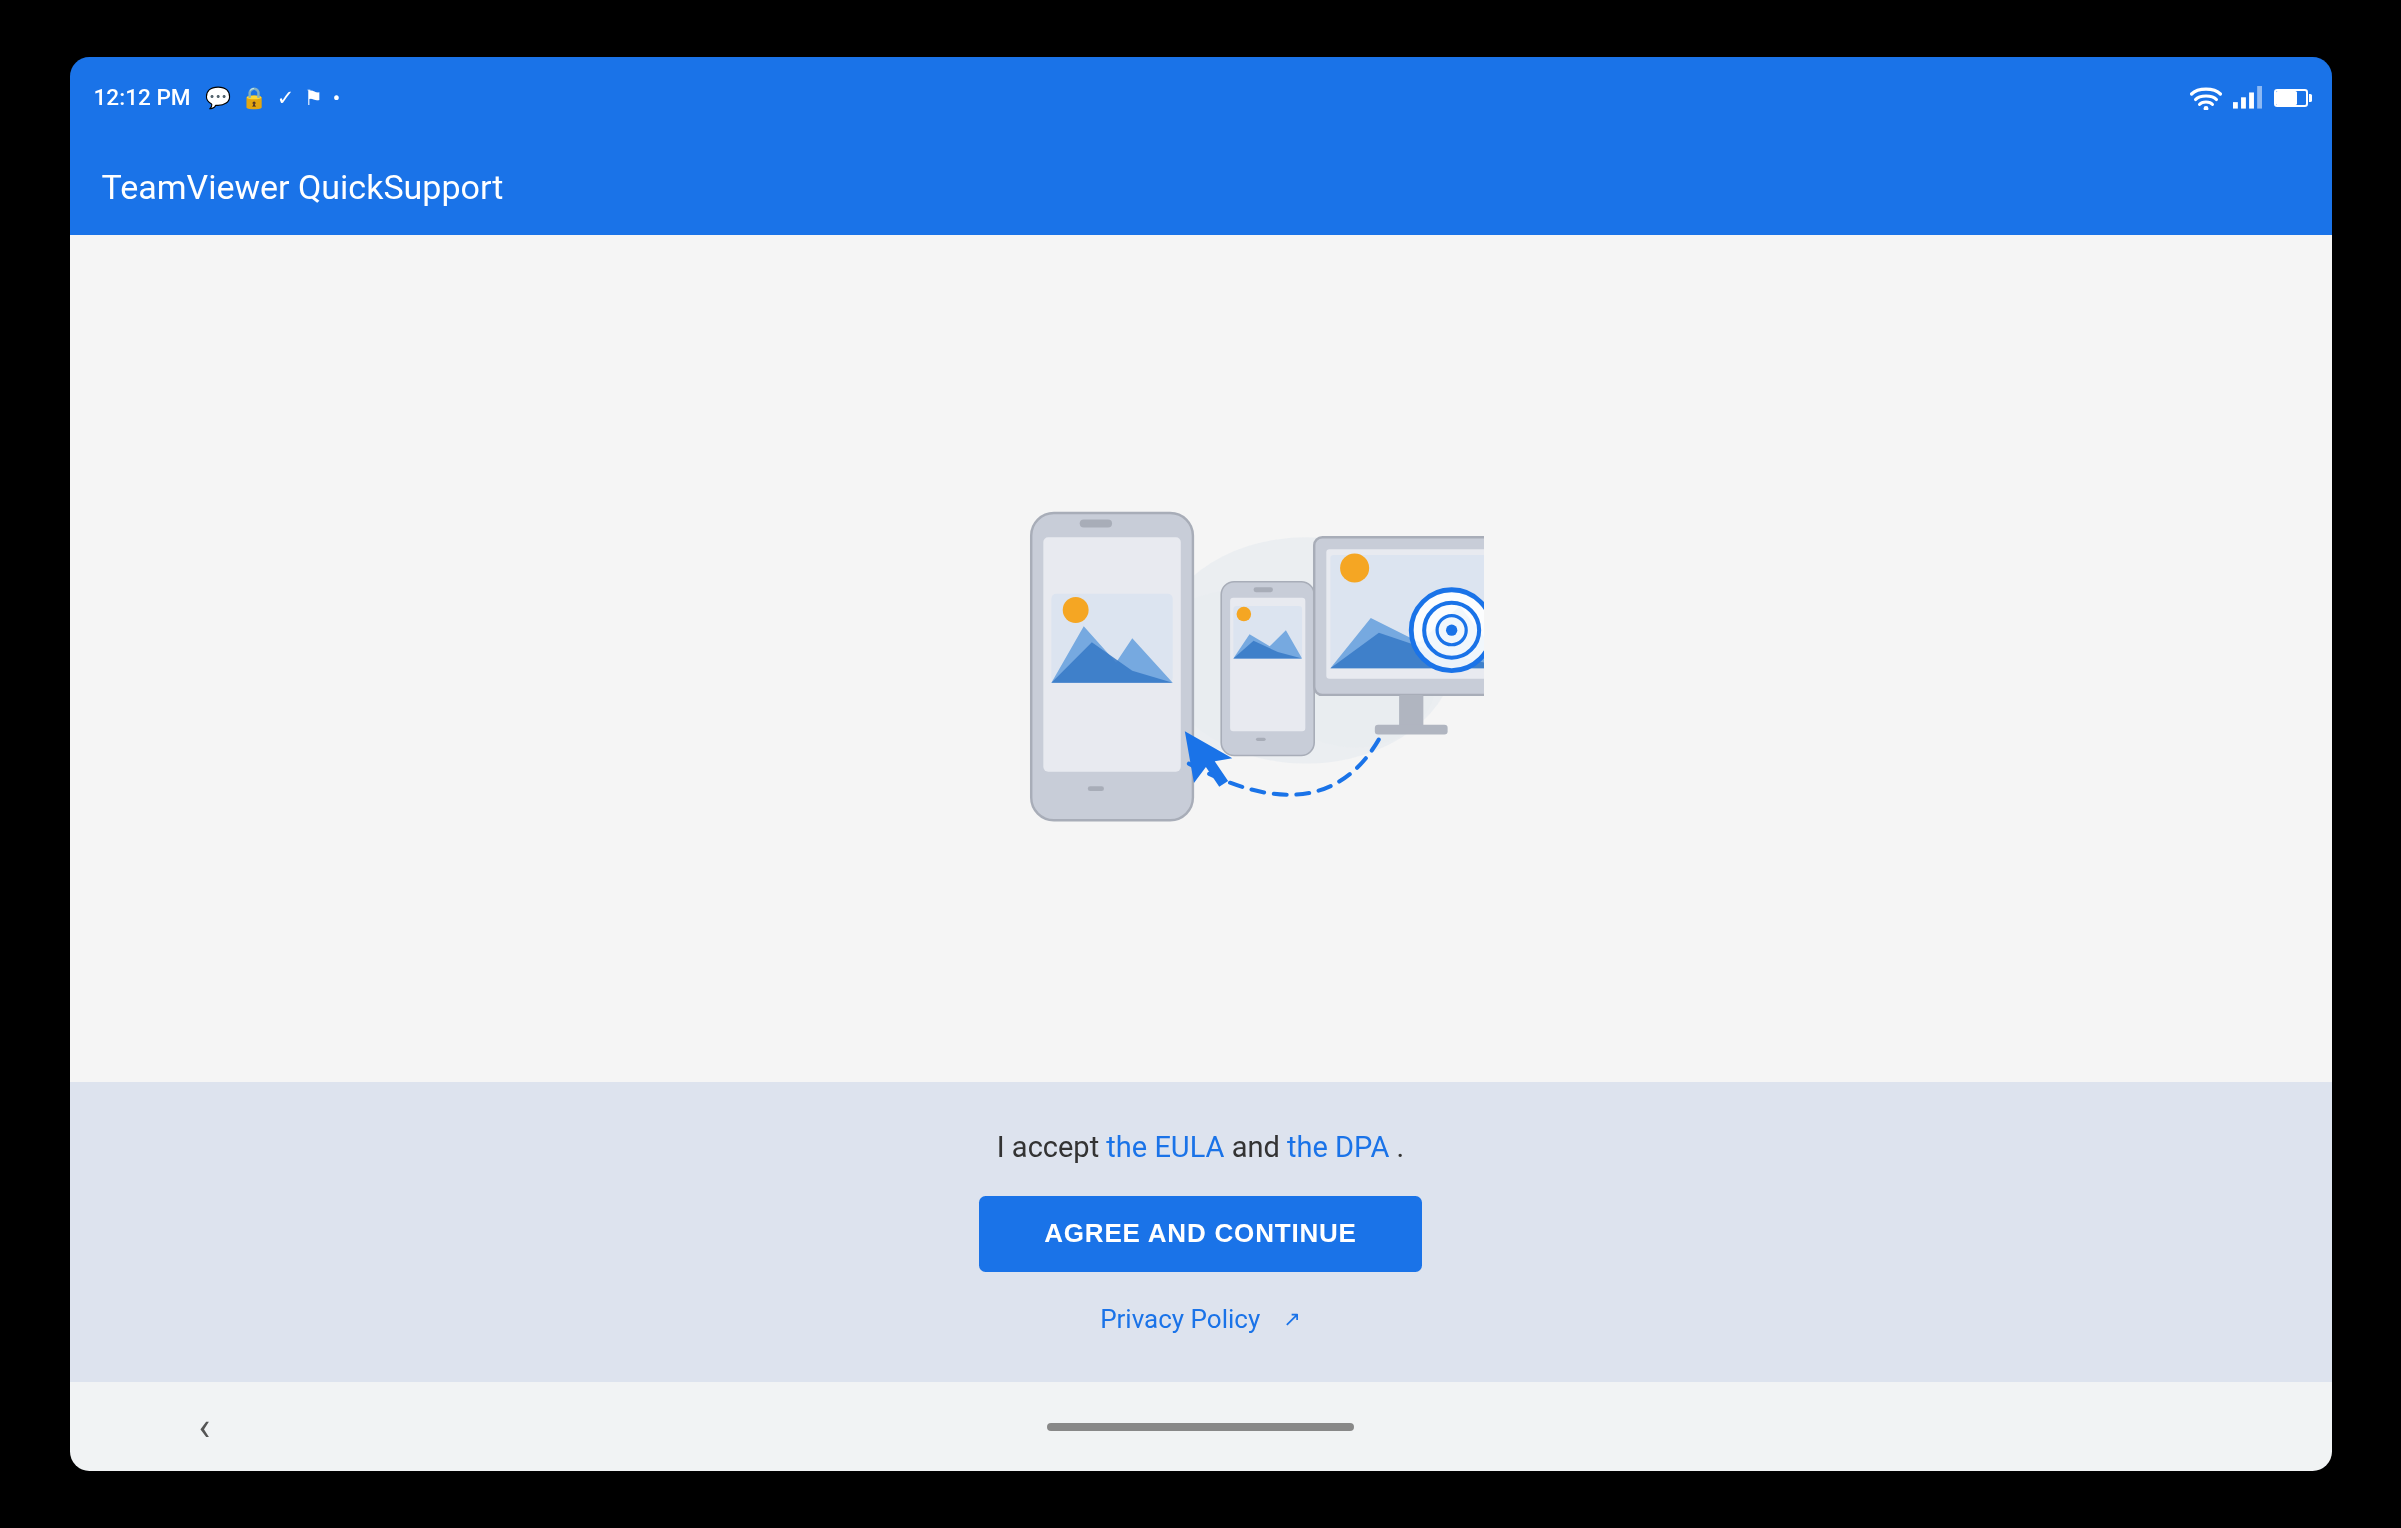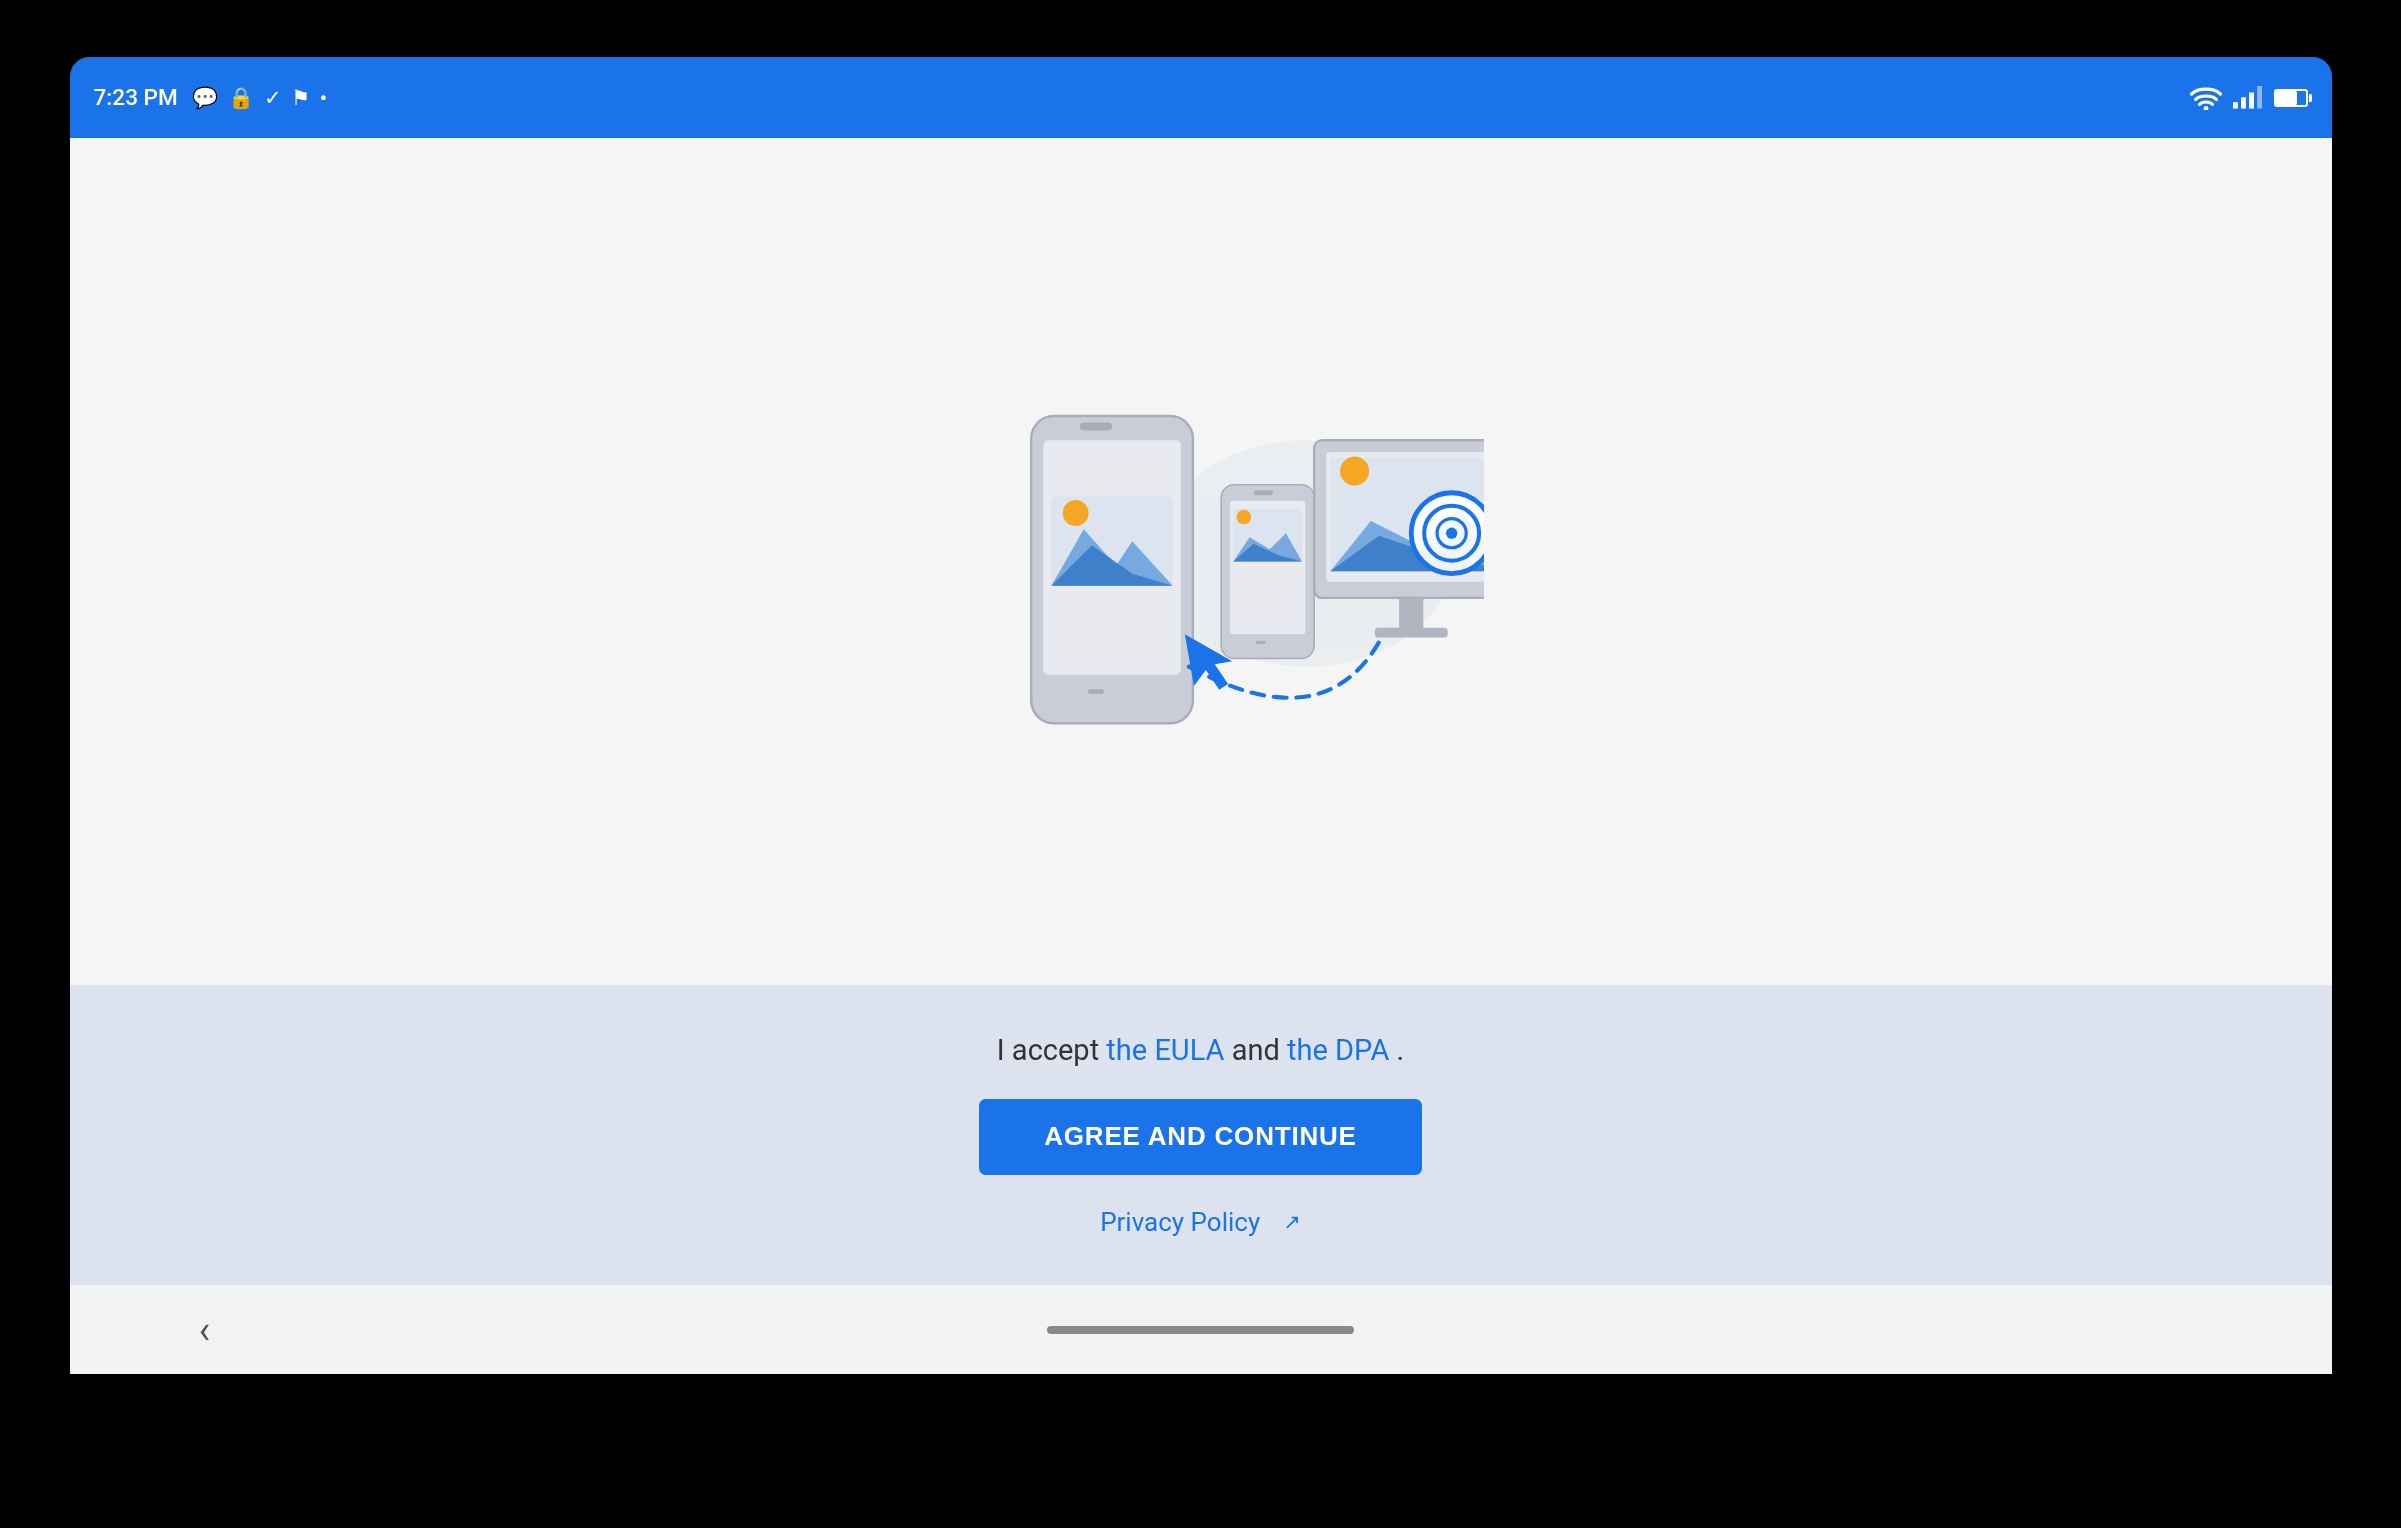--- a/index.html
+++ b/index.html
@@ -204,21 +204,21 @@
       border-radius: 1.6px;
     }
   </style>
 </head>
 <body>
 
 <div class="device">
 
   <div class="status-bar">
     <div class="status-left">
-      <span class="status-time">7:23 PM</span>
+      <span class="status-time">12:12 PM</span>
 
       <div class="status-icons">
 
         <span style="font-size:21px;color:#fff;">💬</span>
 
         <span style="font-size:21px;color:#fff;">🔒</span>
 
         <span style="font-size:21px;color:#fff;">✓</span>
 
         <span style="font-size:21px;color:#fff;">⚑</span>
@@ -241,20 +241,23 @@
         <rect x="20" y="8" width="6" height="20" fill="white"></rect>
         <rect x="30" y="0" width="6" height="28" fill="white" opacity="0.5"></rect>
       </svg>
 
       <div class="battery-icon">
         <div class="battery-fill"></div>
       </div>
     </div>
   </div>
 
+  <div class="app-bar">
+    <span class="app-title">TeamViewer QuickSupport</span>
+  </div>
 
   <div class="main-content">
 
     <div class="illustration-area">
 
       <svg class="illustration-svg" viewBox="0 0 700 560" fill="none" xmlns="http://www.w3.org/2000/svg">
 
         <ellipse cx="480" cy="270" rx="185" ry="140" fill="#e8ecf0" opacity="0.8"></ellipse>
         <ellipse cx="400" cy="295" rx="130" ry="100" fill="#e8ecf0" opacity="0.8"></ellipse>
         <ellipse cx="540" cy="310" rx="100" ry="80" fill="#e8ecf0" opacity="0.7"></ellipse>

